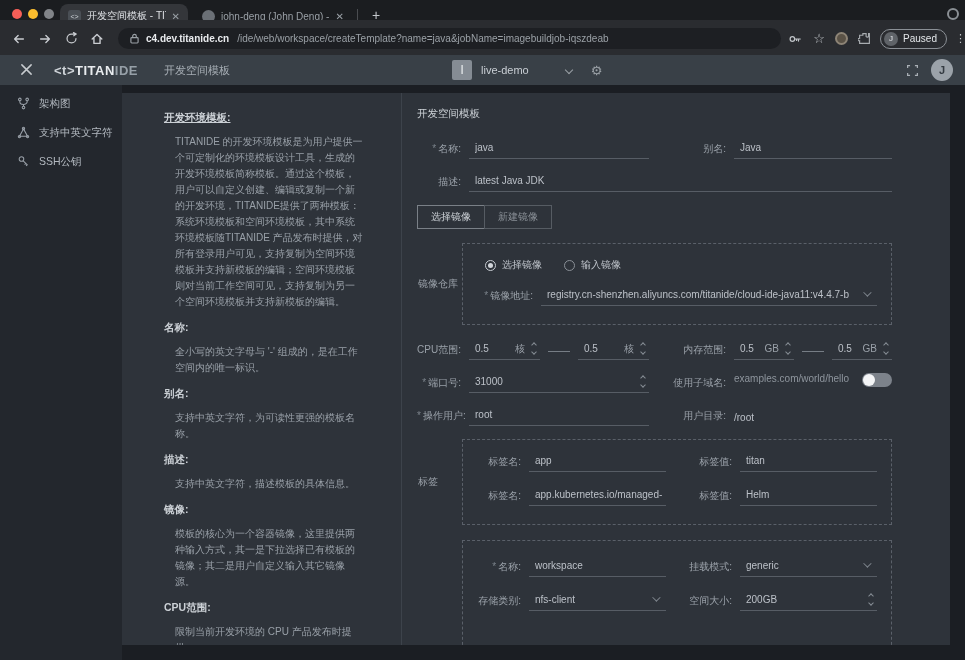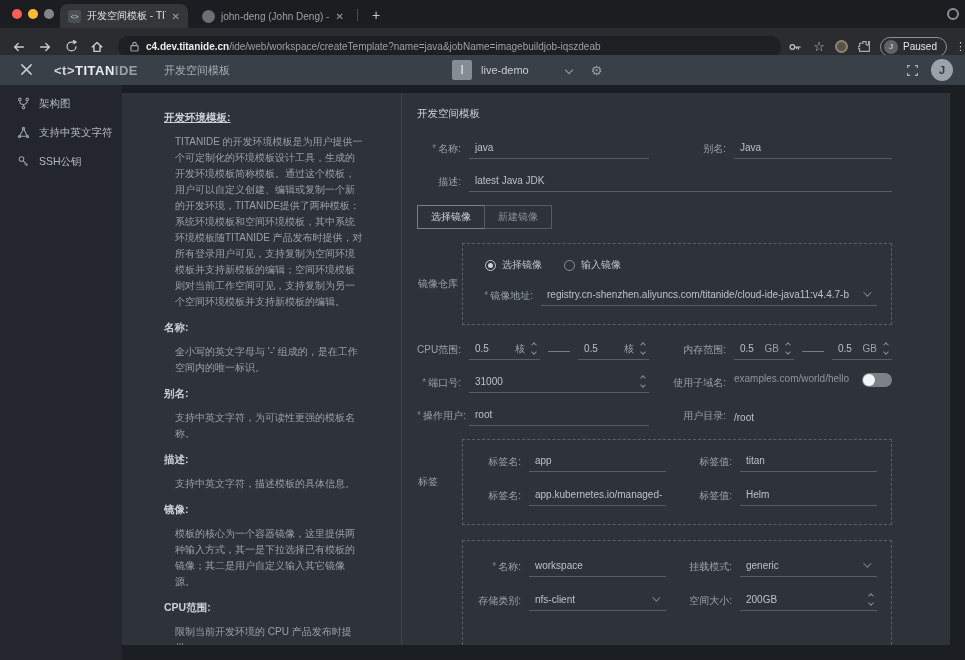--- a/index.html
+++ b/index.html
@@ -37,27 +37,27 @@
   .tab .fav{width:13px;height:13px;border-radius:3px;margin-right:6px;flex:0 0 auto;display:flex;align-items:center;justify-content:center;font-size:7px;}
   .tab.active .fav{background:#4a4f55;color:#cdd2d7;}
   .tab.inactive .fav{background:#6b7076;border-radius:50%;}
   .tab .ttl{flex:1;white-space:nowrap;overflow:hidden;}
   .tab .x{margin-left:6px;color:var(--chrome-dim);font-size:10px;flex:0 0 auto;}
   .tabdiv{position:absolute;left:357px;top:9px;width:1px;height:12px;background:#4a4c50;}
   .newtab{position:absolute;left:366px;top:5px;width:20px;height:20px;color:#c3c7cb;font-size:14px;display:flex;align-items:center;justify-content:center;}
   .strip-icon{position:absolute;right:6px;top:8px;width:12px;height:12px;border:2px solid #8a8f94;border-radius:50%;}
 
   
-  .toolbar{position:absolute;left:0;top:28px;width:965px;height:37px;background:var(--toolbar);display:flex;align-items:center;}
+  .toolbar{position:absolute;left:0;top:20px;width:965px;height:37px;background:var(--toolbar);display:flex;align-items:center;}
   .navico{width:26px;height:26px;display:flex;align-items:center;justify-content:center;color:#c9ccd0;flex:0 0 auto;}
   .navico svg{stroke:currentColor;fill:none;stroke-width:1.6;stroke-linecap:round;stroke-linejoin:round;}
   .urlpill{margin-left:8px;height:21px;width:672px;border-radius:11px;background:var(--pill);display:flex;align-items:center;padding:0 12px;overflow:hidden;}
   .urlpill .lock{color:var(--chrome-dim);margin-right:7px;flex:0 0 auto;}
   .url-host{color:#e8eaed;font-weight:bold;white-space:nowrap;}
-  .url-path{color:var(--chrome-dim);white-space:nowrap;overflow:hidden;}
+  .url-path{color:var(--chrome-dim);white-space:nowrap;overflow:hidden;padding-left:8px;}
   .tb-right{display:flex;align-items:center;margin-left:6px;gap:8px;}
   .tb-ic{color:#c0c4c8;display:flex;align-items:center;justify-content:center;width:16px;height:16px;}
   .tb-ic svg{stroke:currentColor;fill:none;stroke-width:1.4;stroke-linecap:round;}
   .ext-circle{width:13px;height:13px;border-radius:50%;border:2px solid #8d8476;background:#5a5246;}
   .paused{height:20px;border:1px solid #8b9096;border-radius:11px;display:flex;align-items:center;padding:0 9px 0 3px;gap:5px;color:#e3e6e9;}
   .paused .pav{width:14px;height:14px;border-radius:50%;background:#5f6368;color:#e8eaed;font-size:8px;display:flex;align-items:center;justify-content:center;}
   .dots{color:#c0c4c8;letter-spacing:0;font-size:11px;width:10px;text-align:center;}
 
   
   .appbar{position:absolute;left:0;top:55px;width:965px;height:30px;background:var(--appbar);display:flex;align-items:center;}

